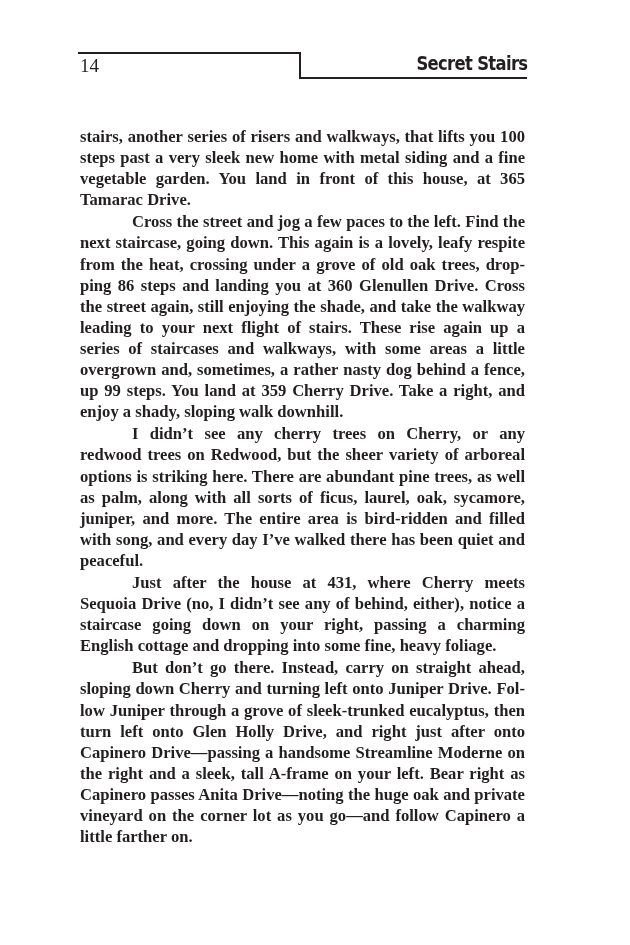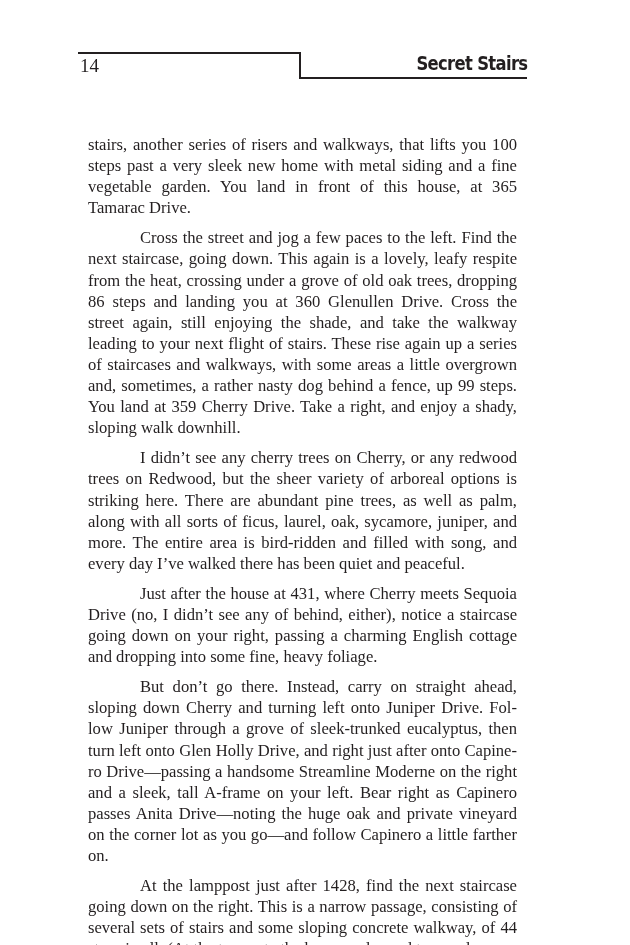--- a/index.html
+++ b/index.html
@@ -80,22 +80,23 @@
       position: absolute;
       left: 79px;
       top: 125px;
       width: 447px;
       font-size: 16.6px;
       line-height: 21.1px;
       text-align: justify;
       hyphens: manual;
     }
     .body-text p {
-      margin: 9px;
+      margin: 1px;
       text-indent: 52px;
+      font-weight: bold;
     }
     .body-text p.cont {
       text-indent: 0;
     }
   </style>
 </head>
 <body>
 
 <div class="page">
 
@@ -106,16 +107,15 @@
     <span class="page-number">14</span>
     <span class="running-title">Secret Stairs</span>
   </div>
 
   <div class="body-text">
     <p class="cont">stairs, another series of risers and walkways, that lifts you 100 steps past a very sleek new home with metal siding and a fine vegetable garden. You land in front of this house, at 365 Tamarac Drive.</p>
     <p>Cross the street and jog a few paces to the left. Find the next staircase, going down. This again is a lovely, leafy respite from the heat, crossing under a grove of old oak trees, drop­ping 86 steps and landing you at 360 Glenullen Drive. Cross the street again, still enjoying the shade, and take the walkway leading to your next flight of stairs. These rise again up a series of staircases and walkways, with some areas a little overgrown and, sometimes, a rather nasty dog behind a fence, up 99 steps. You land at 359 Cherry Drive. Take a right, and enjoy a shady, sloping walk downhill.</p>
     <p>I didn’t see any cherry trees on Cherry, or any redwood trees on Redwood, but the sheer variety of arboreal options is striking here. There are abundant pine trees, as well as palm, along with all sorts of ficus, laurel, oak, sycamore, juniper, and more. The entire area is bird-ridden and filled with song, and every day I’ve walked there has been quiet and peaceful.</p>
     <p>Just after the house at 431, where Cherry meets Sequoia Drive (no, I didn’t see any of behind, either), notice a staircase going down on your right, passing a charming English cottage and dropping into some fine, heavy foliage.</p>
     <p>But don’t go there. Instead, carry on straight ahead, sloping down Cherry and turning left onto Juniper Drive. Fol­low Juniper through a grove of sleek-trunked eucalyptus, then turn left onto Glen Holly Drive, and right just after onto Capine­ro Drive—passing a handsome Streamline Moderne on the right and a sleek, tall A-frame on your left. Bear right as Capinero passes Anita Drive—noting the huge oak and private vineyard on the corner lot as you go—and follow Capinero a little farther on.</p>
-    <p>At the lamppost just after 1428, find the next staircase going down on the right. This is a narrow passage, consisting of several sets of stairs and some sloping concrete walkway, of 44 steps in all. (At the top, note the homemade sand trap and</p>
   </div>
 
 </div>
 
 </body></html>

